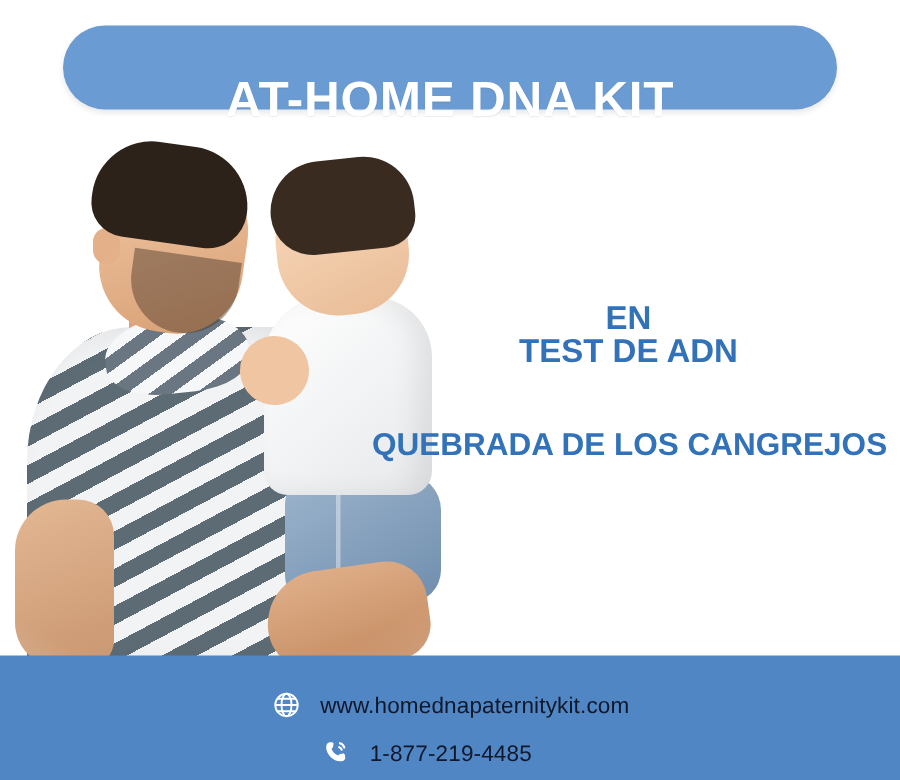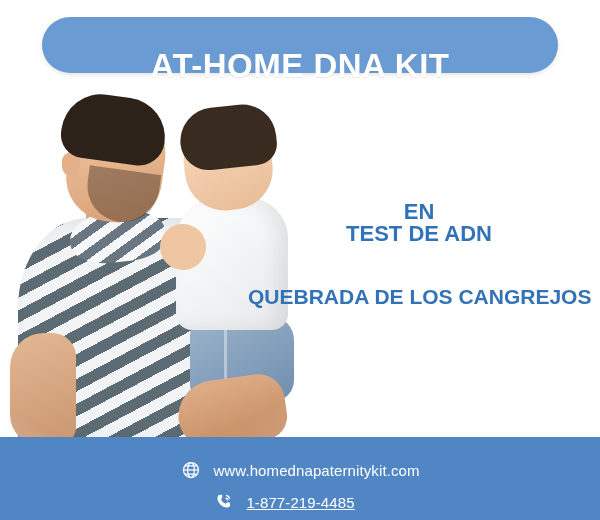--- a/index.html
+++ b/index.html
@@ -266,21 +266,21 @@
   }
 
   
   #footer {
     position: absolute;
     left: 0;
     bottom: 0;
     width: 600px;
     height: 83px;
     background: #5186c4;
-    color: #ffffff;
+    color: #0f172a;
   }
   .footer-row {
     display: flex;
     align-items: center;
     justify-content: center;
     height: 30px;
   }
   #footer-row-1 { margin-top: 18px; }
   #footer-row-2 { margin-top: 2px; }
 
@@ -295,21 +295,21 @@
     justify-content: center;
     width: 22px;
     height: 22px;
     flex: none;
   }
   .footer-item .f-text {
     font-size: 15px;
     margin-left: 11px;
     letter-spacing: 0.1px;
   }
-  #item-phone { margin-right: 32px; text-decoration: underline; }
+  #item-phone { margin-right: 32px; }
 
   svg { display: block; }
 </style>
 </head>
 <body>
 
 <div id="banner">
 
   <div id="header-pill">
     <span id="header-title">AT-HOME DNA KIT</span>

